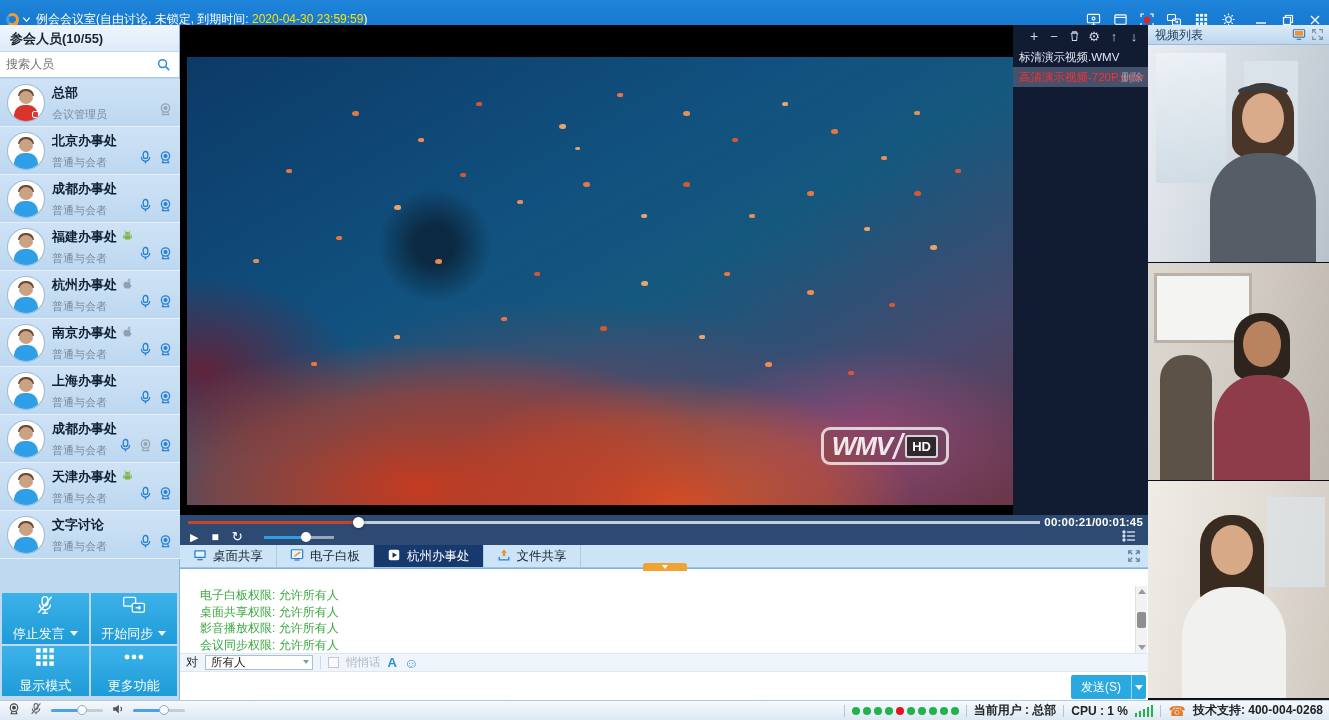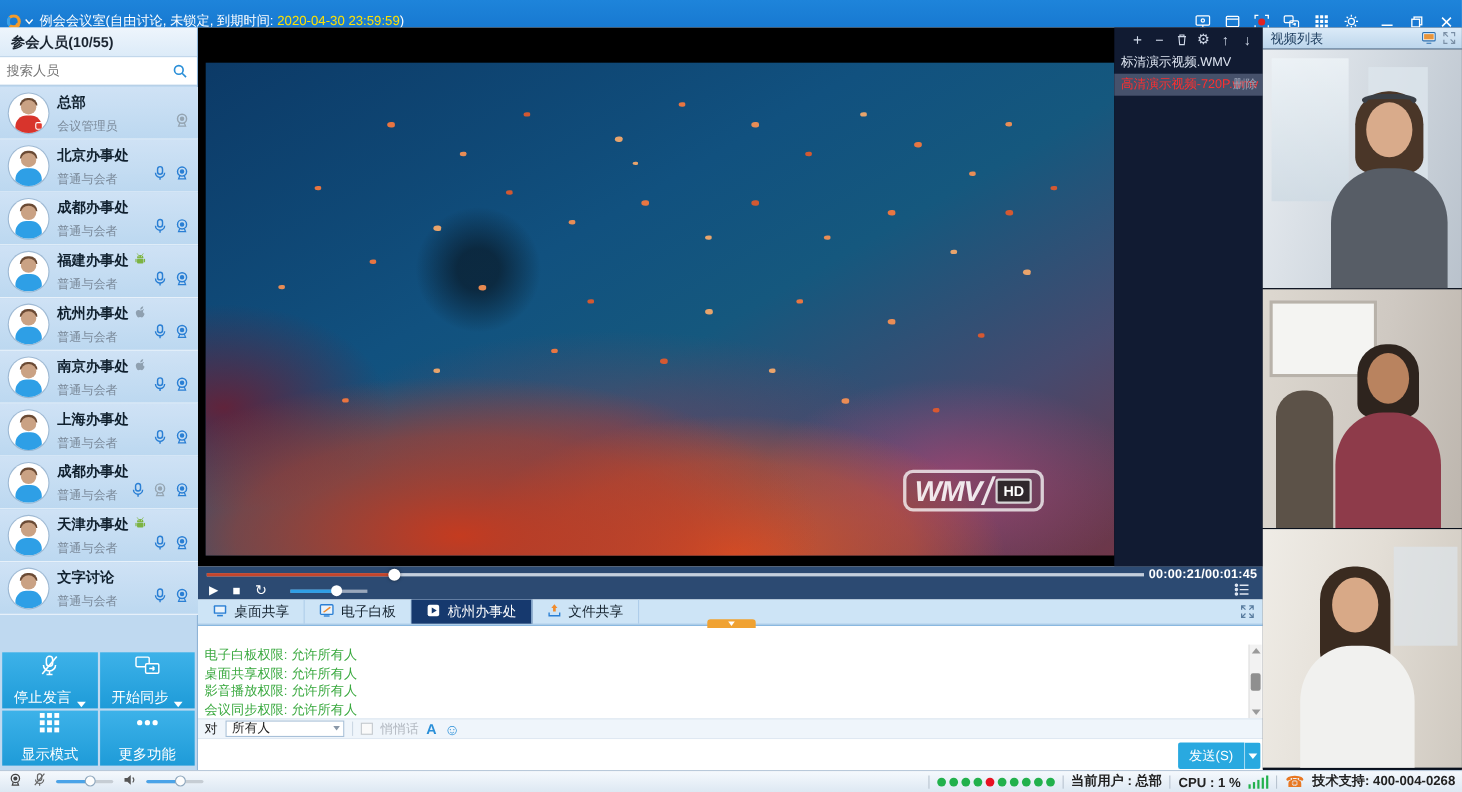--- a/index.html
+++ b/index.html
@@ -35,21 +35,21 @@
   .avatar.admin .torso{background:#d8342c;}
   .avatar.admin .badge{position:absolute;right:5px;bottom:3px;width:7px;height:7px;background:#e03a30;border:1px solid #fff;border-radius:2px;}
   .pinfo{position:absolute;left:52px;top:5px;}
   .pname{display:flex;align-items:center;gap:4px;font-size:13px;font-weight:bold;color:#10202e;white-space:nowrap;}
   .prole{display:block;margin-top:5px;font-size:11px;color:#7b8a9a;}
   .picons{position:absolute;right:7px;bottom:6px;display:flex;gap:5px;align-items:center;}
   .sb-buttons{position:absolute;left:2px;right:2px;bottom:4px;height:103px;display:grid;
               grid-template-columns:1fr 1fr;grid-template-rows:1fr 1fr;gap:2px;}
   .sbtn{background:linear-gradient(#3db2e9,#1e9bd8);color:#fff;display:flex;flex-direction:column;
         align-items:center;justify-content:center;gap:6px;cursor:pointer;}
-  .sbtn .lbl{display:flex;align-items:flex-end;gap:5px;font-size:13px;}
+  .sbtn .lbl{display:flex;align-items:center;gap:5px;font-size:13px;}
   .tri{width:0;height:0;border-left:4px solid transparent;border-right:4px solid transparent;border-top:5px solid #fff;}
 
   
   .main{position:absolute;left:180px;top:25px;width:968px;height:675px;background:#fff;}
   .stage{position:absolute;left:0;top:0;width:968px;height:490px;background:#000;}
   .video{position:absolute;left:7px;top:32px;width:826px;height:448px;overflow:hidden;background:
       radial-gradient(circle at 30% 42%, rgba(8,16,24,.6) 0%, rgba(8,16,24,.6) 3%, rgba(8,16,24,0) 9%),
       radial-gradient(ellipse 55% 45% at 28% 96%, #c43b20 0%, rgba(196,59,32,.55) 45%, rgba(196,59,32,0) 72%),
       radial-gradient(ellipse 40% 38% at 58% 100%, #d95327 0%, rgba(217,83,39,.5) 50%, rgba(217,83,39,0) 75%),
       radial-gradient(ellipse 30% 30% at 82% 85%, rgba(196,70,120,.6) 0%, rgba(196,70,120,0) 70%),
@@ -89,21 +89,21 @@
   .tab.active{background:#16396e;color:#fff;}
   .tab-expand{position:absolute;right:7px;top:4px;cursor:pointer;}
   .handle{position:absolute;left:463px;top:538px;width:44px;height:8px;background:#f0a232;border-radius:3px 3px 0 0;z-index:6;
           display:flex;align-items:center;justify-content:center;cursor:pointer;}
   .handle .tri{border-top-width:4px;border-left-width:3px;border-right-width:3px;}
 
   .chat{position:absolute;left:0;top:543px;width:968px;height:132px;background:#fff;border-top:1px solid #7eb1dd;}
   .chat-header{position:relative;height:17px;line-height:17px;padding-left:6px;font-size:12px;color:#333;border-bottom:1px solid #e4ecf4;}
   .chat-close{position:absolute;right:6px;top:1px;width:14px;height:14px;display:flex;align-items:center;justify-content:center;cursor:pointer;color:#222;font-weight:bold;}
   .g-x::before{content:"×";font-size:14px;}
-  .chat-msgs{position:absolute;left:0;top:17px;width:1097px;height:67px;padding:1px 6px;overflow:hidden;}
+  .chat-msgs{position:absolute;left:0;top:17px;width:1097px;height:67px;padding:1px 20px;overflow:hidden;}
   .cmsg{font-size:12px;line-height:16.5px;color:#3aa93f;white-space:nowrap;}
   .chat-scroll{position:absolute;right:1px;top:17px;width:12px;height:67px;background:#f2f2f2;border-left:1px solid #e0e0e0;}
   .sarr{position:absolute;left:2px;width:0;height:0;border-left:4px solid transparent;border-right:4px solid transparent;cursor:pointer;}
   .sarr.up{top:3px;border-bottom:5px solid #9a9a9a;}
   .sarr.dn{bottom:3px;border-top:5px solid #9a9a9a;}
   .sthumb{position:absolute;left:1px;top:26px;width:9px;height:16px;background:#8f8f8f;border-radius:2px;cursor:pointer;}
   .chat-toolbar{position:absolute;left:0;top:84px;width:968px;height:19px;background:#eff5fb;border-top:1px solid #dde7f1;border-bottom:1px solid #dde7f1;
                 display:flex;align-items:center;gap:7px;padding:0 6px;}
   .sel-box{position:relative;width:108px;height:15px;background:#fff;border:1px solid #a8c0d8;font-size:11.5px;line-height:13px;padding:0 14px 0 5px;cursor:pointer;color:#222;}
   .sel-box .g-chev{position:absolute;right:3px;top:4px;width:0;height:0;border-left:3.5px solid transparent;border-right:3.5px solid transparent;border-top:4px solid #8a98a8;}

